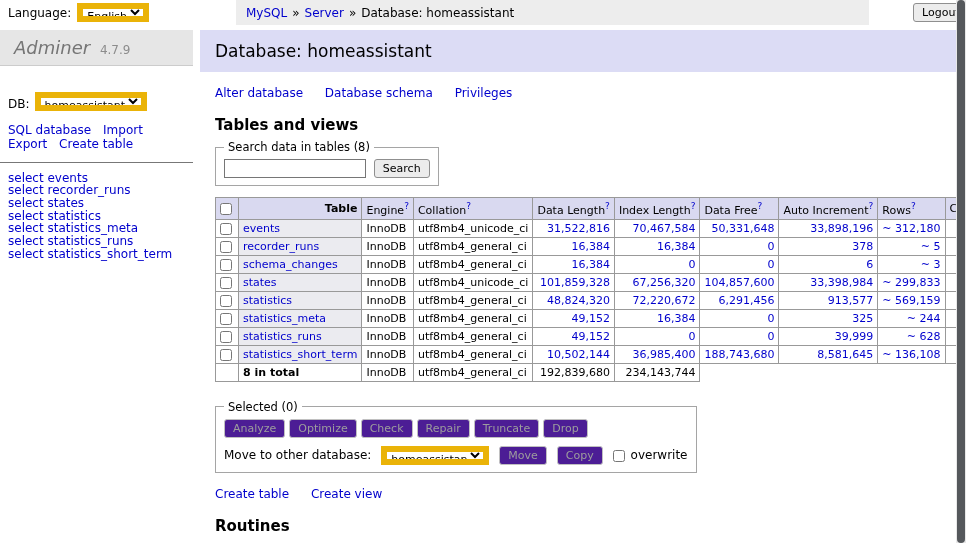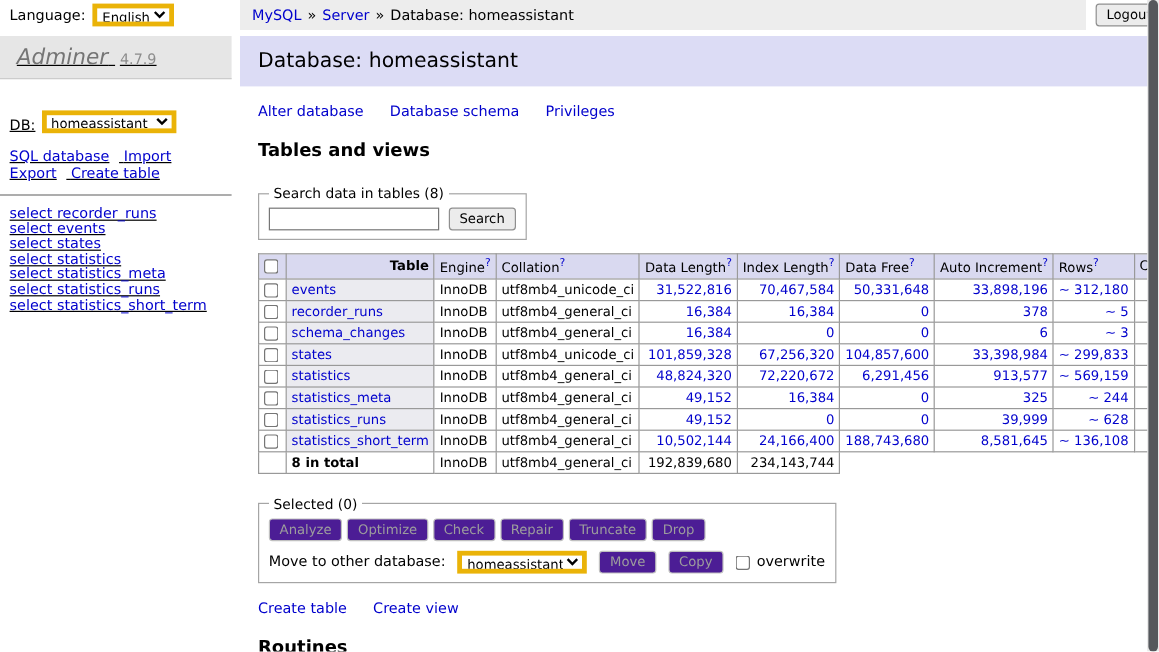--- a/index.html
+++ b/index.html
@@ -5,37 +5,37 @@
   * { box-sizing: border-box; }
   html, body { margin: 0; padding: 0; }
   body {
     width: 966px; height: 543px; overflow: hidden;
     background: #fff; color: #000; position: relative;
     font-family: "DejaVu Sans", sans-serif; font-size: 12px;
   }
   a { color: var(--link, #0000cc); text-decoration: none; cursor: pointer; }
 
   
-  .topbar { display: flex; align-items: stretch; height: 25px; }
+  .topbar { display: flex; align-items: stretch; height: 25px; gap: 36px; }
   .lang-zone { width: 200px; display: flex; align-items: center; padding-left: 8px; gap: 6px; }
   .breadcrumb { flex: 1; background: var(--breadcrumb-bg, #ededed); display: flex; align-items: center; padding-left: 10px; gap: 5px; }
   .breadcrumb .sep { color: #000; }
   .logout-zone { width: 61px; display: flex; align-items: center; padding-left: 8px; }
 
   
   button, select, input { font-family: inherit; font-size: 11px; }
   button { background: #ececec; border: 1px solid #8f8f8f; border-radius: 3px; padding: 2px 8px; color: #000; }
   button:disabled { color: #9d9d9d; border-color: #c0c0c0; background: #4c1d95; }
-  select { border: 4px solid #eab308; background: #fff; height: 19px; }
+  select { border: 6px solid #eab308; background: #fff; height: 19px; }
   input[type="text"] { border: 1px solid #767676; padding: 1px 3px; height: 19px; width: 142px; }
   input[type="checkbox"] { width: 12px; height: 12px; margin: 0 2px 0 0; vertical-align: middle; }
 
   
   .content { display: flex; margin-top: 5px; align-items: flex-start; }
-  .sidebar { width: 193px; flex: none; text-decoration: underline; }
+  .sidebar { width: 193px; flex: none; }
   .main { flex: 1; margin-left: 7px; margin-right: 58px; }
 
   
   h1.app-header {
     margin: 0; background: var(--app-header-bg, #e6e6e6); border-bottom: 1px solid #ccc;
     padding: 7px 0 7px 14px; font-weight: normal; font-size: 18px;
   }
   h1.app-header .logo { font-style: italic; color: #757575; }
   h1.app-header .ver { font-size: 12px; color: #8c8c8c; margin-left: 4px; }
   .db-row { margin: 26px 0 0 8px; display: flex; align-items: flex-end; gap: 5px; }
@@ -51,21 +51,21 @@
     margin: 0; background: var(--title-bg, #dcdcf5);
     padding: 11px 15px; font-weight: normal; font-size: 17px;
   }
   .links { margin: 14px 0 0 15px; }
   .links a { margin-right: 18px; }
   h3 { margin: 16px 0 0 15px; font-size: 15px; font-weight: bold; }
   h3.first { margin-top: 16px; }
 
   fieldset { border: 1px solid #a5a5a5; margin: 0; padding: 5px 8px 7px 8px; width: fit-content; }
   legend { font-size: 11.5px; padding: 0 4px; }
-  .search-fs { margin: 20px 0 0 15px; }
+  .search-fs { margin: 6px 0 0 15px; }
   .search-fs input { margin-right: 4px; }
 
   table.tables { border-collapse: collapse; margin: 11px 0 0 15px; font-size: 11px; }
   table.tables td, table.tables th { border: 1px solid #999; padding: 2px 4px; height: 17px; white-space: nowrap; }
   table.tables thead td, table.tables thead th { background: var(--table-header-bg, #d9d9f0); }
   table.tables thead th.col-table { font-weight: bold; text-align: right; }
   table.tables tbody th.name { background: var(--row-header-bg, #ebebf0); text-align: left; }
   table.tables tbody th.name a { font-weight: normal; }
   table.tables td.num { text-align: right; }
   table.tables td.chk { text-align: center; width: 18px; }
@@ -113,22 +113,22 @@
     <div class="db-row">
       <span>DB:</span>
       <select>
         <option>homeassistant</option>
       </select>
     </div>
     <div class="actions-wrap">
       <div class="actions" id="sidebar-actions"><a href="#">SQL database</a> <a href="#">Import</a> <a href="#">Export</a> <a href="#">Create table</a> </div>
     </div>
     <div class="tables-list" id="sidebar-tables">
+        <a href="#">select events</a>
         <a href="#">select recorder_runs</a>
-        <a href="#">select events</a>
         <a href="#">select states</a>
         <a href="#">select statistics</a>
         <a href="#">select statistics_meta</a>
         <a href="#">select statistics_runs</a>
         <a href="#">select statistics_short_term</a>
       </div>
   </div>
 
   <div class="main">
     <h2 class="page-title">Database: homeassistant</h2>
@@ -254,21 +254,21 @@
             <td class="num"><a href="#">39,999</a></td>
             <td class="num"><a href="#">~ 628</a></td>
             <td></td>
           </tr>
           <tr>
             <td class="chk"><input type="checkbox" style=""></td>
             <th class="name"><a href="#">statistics_short_term</a></th>
             <td>InnoDB</td>
             <td>utf8mb4_general_ci</td>
             <td class="num"><a href="#">10,502,144</a></td>
-            <td class="num"><a href="#">24,166,400</a></td>
+            <td class="num"><a href="#">36,985,400</a></td>
             <td class="num"><a href="#">188,743,680</a></td>
             <td class="num"><a href="#">8,581,645</a></td>
             <td class="num"><a href="#">~ 136,108</a></td>
             <td></td>
           </tr>
           <tr>
             <td class="chk"></td>
             <td class="total-name">8 in total</td>
             <td>InnoDB</td>
             <td>utf8mb4_general_ci</td>

